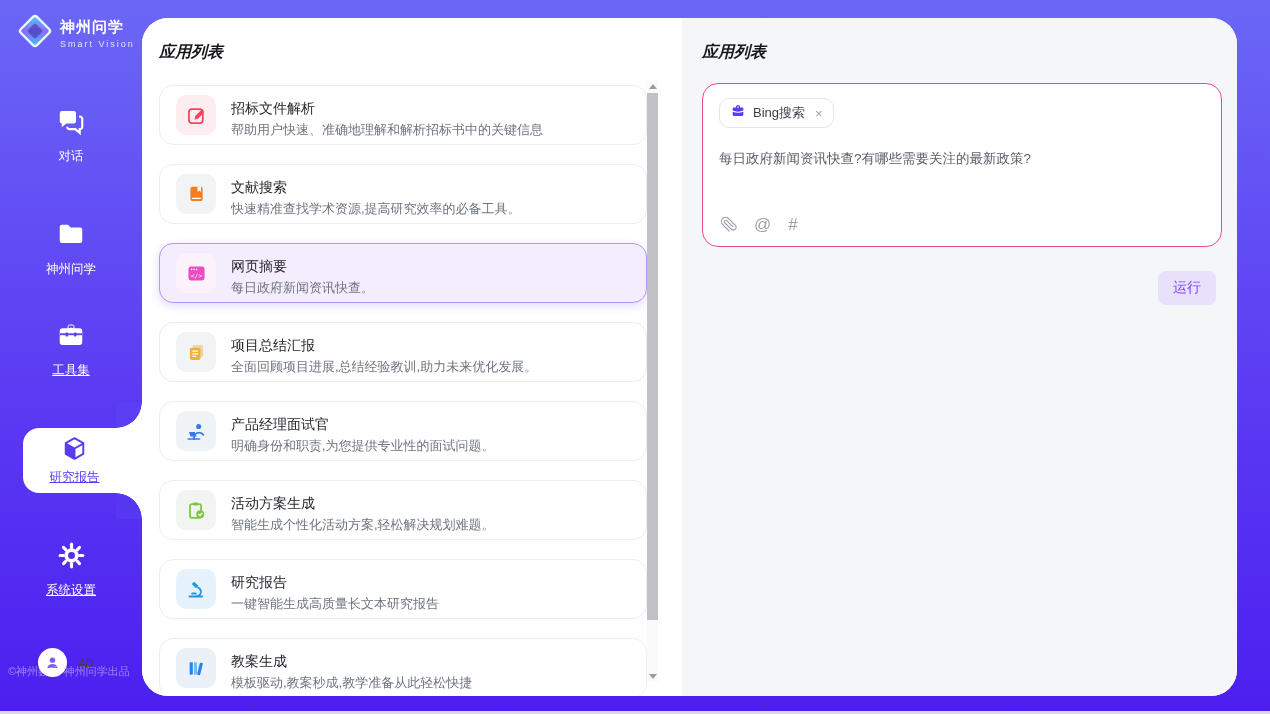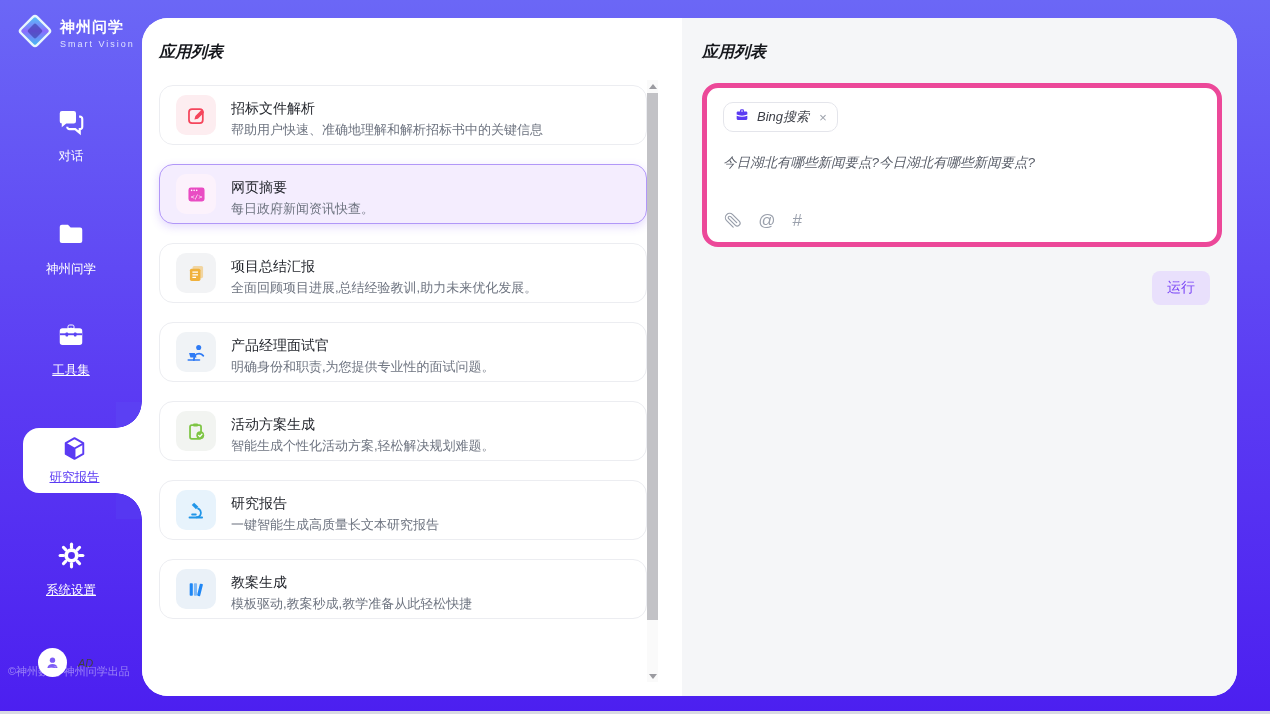--- a/index.html
+++ b/index.html
@@ -53,31 +53,31 @@
   .scrollbar { position:absolute; right:24px; top:62px; height:602px; width:11px; background:#fafafa; }
   .sb-arrow { position:absolute; left:0; width:11px; height:12px; display:flex; align-items:center; justify-content:center; cursor:pointer; }
   .sb-arrow.up { top:0; } .sb-arrow.down { bottom:0; }
   .tri-up { width:0; height:0; border-left:4px solid transparent; border-right:4px solid transparent; border-bottom:5px solid #9b9ba0; }
   .tri-down { width:0; height:0; border-left:4px solid transparent; border-right:4px solid transparent; border-top:5px solid #9b9ba0; }
   .sb-thumb { position:absolute; left:0; top:13px; width:11px; height:527px; background:#c2c2c6; cursor:pointer; }
 
   
   .detail-panel { flex:1; background:#f5f6f8; position:relative; }
   .detail-panel .panel-title { margin:24px 0 0 20px; }
-  .detail-card { margin:20px 15px 0 20px; background:#fff; border:5px solid #ec4899; border-radius:16px;
-    padding:14px 16px; height:164px; position:relative;font-style:italic; }
+  .detail-card { margin:20px 15px 0 20px; background:#fff; border:1px solid #ec4899; border-radius:16px;
+    padding:14px 16px; height:164px; position:relative; }
   .tool-tag { display:inline-flex; align-items:center; gap:7px; border:1px solid #e4e5eb; border-radius:10px;
     padding:0 10px; height:30px; background:#fff; }
   .tool-tag-label { font-size:13px; color:#3c3f47; }
   .tag-close { color:#9ba0aa; font-size:13px; margin-left:3px; cursor:pointer; line-height:1; }
   .query { margin-top:22px; font-size:13.5px; color:#585d68; outline:none; }
   .composer-icons { position:absolute; left:17px; bottom:13px; display:flex; gap:17px; align-items:center; color:#9aa0ac; }
   .composer-icons .glyph { font-size:17px; line-height:1; cursor:pointer; }
   .composer-icons svg { cursor:pointer; display:block; }
-  .run-row { display:flex; justify-content:flex-end; margin:24px 27px 0 20px; }
+  .run-row { display:flex; justify-content:flex-end; margin:24px 21px 0 20px; }
   .run-btn { background:#e9e0fc; color:#7a45f6; font-size:14px; border:none; border-radius:8px;
     padding:8px 15px; cursor:pointer; font-family:inherit; }
 </style>
 </head>
 <body>
 
 <div class="sidebar">
 
   <div class="logo">
     <span>
@@ -191,20 +191,33 @@
             <rect x="3.4" y="4.8" width="15.8" height="15.8" rx="3.5" fill="none" stroke="currentColor" stroke-width="2"></rect>
             <path d="M9.6 16.6l1.1-3.9 6.3-6.3a1.6 1.6 0 0 1 2.3 0l.6.6a1.6 1.6 0 0 1 0 2.3l-6.3 6.3-4 1z" fill="currentColor"></path>
           </svg>
         </span>
         <div>
           <div class="card-title">招标文件解析</div>
           <div class="card-desc">帮助用户快速、准确地理解和解析招标书中的关键信息</div>
         </div>
       </div>
 
+      <div class="card">
+        <span class="app-icon" style="background-color: rgb(242, 243, 245); color: rgb(249, 124, 27);">
+          <svg viewBox="0 0 24 24" width="21" height="21">
+            <path d="M5 5.5A2.5 2.5 0 0 1 7.5 3h9A2.5 2.5 0 0 1 19 5.5V17a2.5 2.5 0 0 1-2.5 2.5h-9A2.5 2.5 0 0 1 5 17z" fill="currentColor"></path>
+            <path d="M13.2 3v6l2-1.7 2 1.7V3z" fill="#fff"></path>
+            <path d="M7 16.3h10" stroke="#fff" stroke-width="1.4"></path>
+          </svg>
+        </span>
+        <div>
+          <div class="card-title">文献搜索</div>
+          <div class="card-desc">快速精准查找学术资源,提高研究效率的必备工具。</div>
+        </div>
+      </div>
 
       <div class="card selected">
         <span class="app-icon" style="background-color: rgb(252, 242, 252); color: rgb(233, 76, 195);">
           <svg viewBox="0 0 24 24" width="21" height="21">
             <rect x="2.8" y="4" width="18.4" height="16" rx="2.8" fill="currentColor"></rect>
             <circle cx="6.4" cy="7.2" r="0.95" fill="#fff"></circle>
               <circle cx="9.3" cy="7.2" r="0.95" fill="#fff"></circle>
               <circle cx="12.2" cy="7.2" r="0.95" fill="#fff"></circle>
             <text x="12" y="17.2" font-size="7.2" fill="#fff" text-anchor="middle" font-family="'DejaVu Sans Mono',monospace">&lt;/&gt;</text>
           </svg>
@@ -309,21 +322,21 @@
         <span>
           <svg viewBox="0 0 24 24" width="16" height="16" fill="#5b3bf3">
             <path d="M9 6.6V5.5a2 2 0 0 1 2-2h2a2 2 0 0 1 2 2v1.1h3.3A1.7 1.7 0 0 1 20 8.3v3.1c-2.4 1.1-5.1 1.7-8 1.7s-5.6-.6-8-1.7V8.3a1.7 1.7 0 0 1 1.7-1.7H9zm1.6 0h2.8v-1a.5.5 0 0 0-.5-.5h-1.8a.5.5 0 0 0-.5.5z"></path>
             <path d="M4 13.2c2.4 1 5.1 1.6 8 1.6s5.6-.6 8-1.6v4.6a1.7 1.7 0 0 1-1.7 1.7H5.7A1.7 1.7 0 0 1 4 17.8z"></path>
           </svg>
         </span>
         <span class="tool-tag-label">Bing搜索</span>
         <span class="tag-close">×</span>
       </div>
 
-      <div class="query" role="textbox">今日湖北有哪些新闻要点?今日湖北有哪些新闻要点?</div>
+      <div class="query" role="textbox">每日政府新闻资讯快查?有哪些需要关注的最新政策?</div>
 
       <div class="composer-icons">
         <span>
           <svg viewBox="0 0 24 24" width="17" height="17" fill="none" stroke="currentColor" stroke-width="1.7" stroke-linecap="round" stroke-linejoin="round">
             <path transform="rotate(90 12 12)" d="M21.44 11.05l-9.19 9.19a6 6 0 0 1-8.49-8.49l9.19-9.19a4 4 0 0 1 5.66 5.66l-9.2 9.19a2 2 0 0 1-2.83-2.83l8.49-8.48"></path>
           </svg>
         </span>
         <span class="glyph">@</span>
         <span class="glyph">#</span>
       </div>

